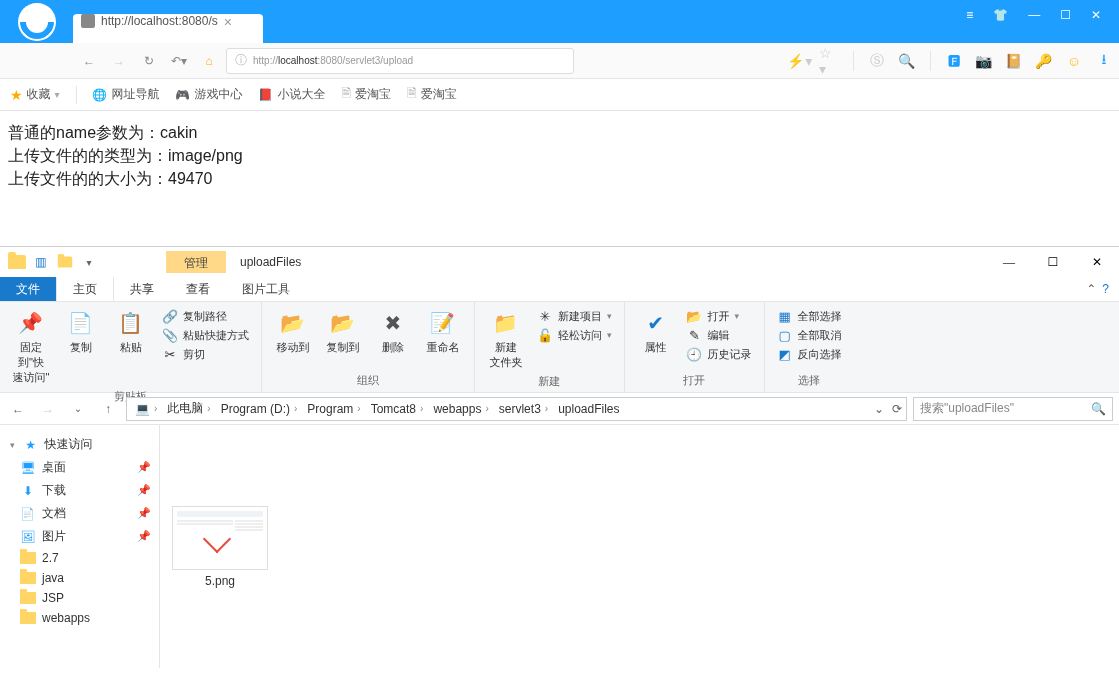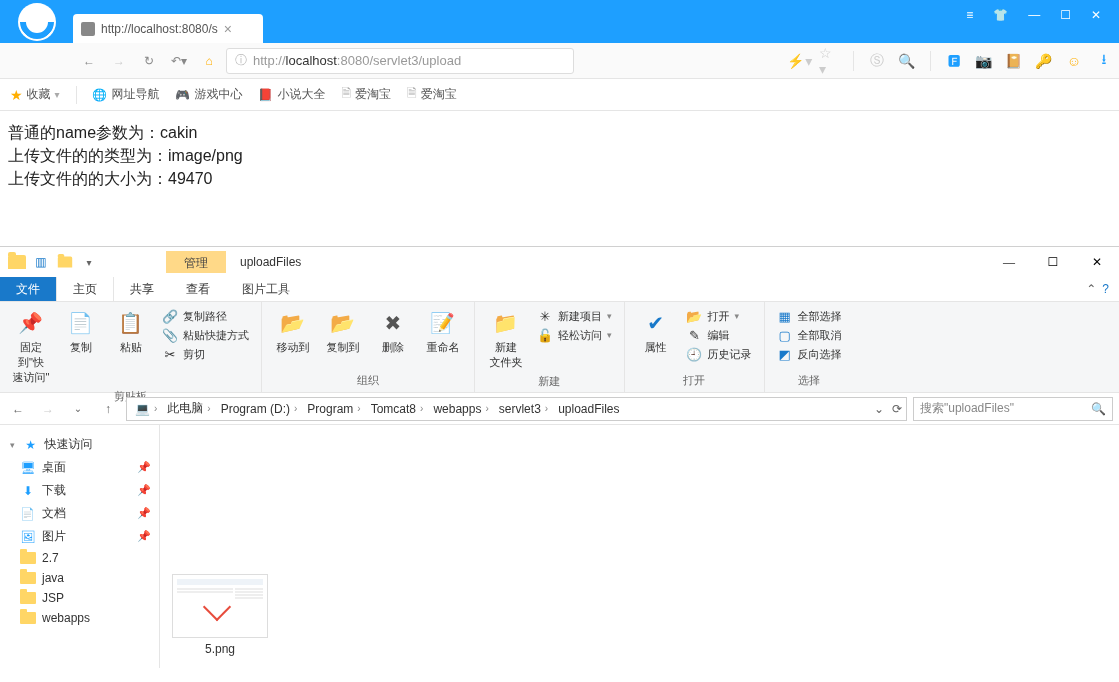--- a/index.html
+++ b/index.html
@@ -4,31 +4,31 @@
 <style>
 * { margin: 0; padding: 0; box-sizing: border-box; font-family: "Microsoft YaHei", "Segoe UI", sans-serif; }
 body { width: 1119px; height: 682px; overflow: hidden; background: #fff; font-size: 12px; }
 
 
 .browser-top { background: #1e9fff; height: 43px; position: relative; display: flex; align-items: flex-end; }
 .logo-area { width: 73px; height: 43px; display:flex; align-items:center; justify-content:center; }
 .logo-circle { width: 38px; height: 38px; border-radius: 50%; background: #fff; display:flex; align-items:center; justify-content:center; position:relative; overflow:hidden;}
 .logo-inner { width: 34px; height: 34px; border-radius:50%; position:relative;}
 .logo-inner::before { content:''; position:absolute; inset:0; border-radius:50%; border: 6px solid #1e9fff; border-top-color: transparent; border-left-color: transparent; transform: rotate(45deg);}
-.tab { background: #fff; height: 29px; border-radius: 4px 4px 0 0; min-width: 190px; display: flex; align-items: center; padding: 0 8px; gap: 6px; position:relative; }
+.tab { background: #fff; height: 29px; border-radius: 4px 4px 0 0; min-width: 190px; display: flex; align-items: flex-start; padding: 0 8px; gap: 6px; position:relative; }
 .tab .favicon { width:14px; height:14px; background:#888; border-radius:2px;}
 .tab-title { color:#555; font-size:12px; max-width:130px; white-space:nowrap; overflow:hidden;}
 .tab-close { color:#999; font-size:14px;}
 .win-controls { position:absolute; right:0; top:0; display:flex; height:30px; align-items:center; gap:20px; padding:0 18px; color:#fff;}
 
 .addr-bar { height: 36px; background: #fafafa; border-bottom: 1px solid #e5e5e5; display:flex; align-items:center; padding: 0 4px 0 76px; gap:4px;}
 .nav-btn { width:26px; height:26px; display:flex; align-items:center; justify-content:center; color:#888; border-radius:3px;}
 .home-btn { color:#ffae00 !important; }
 .url-box { flex:0 0 auto; display:flex; align-items:center; height:26px; border:1px solid #ddd; border-radius:3px; padding:0 8px; gap:6px; background:#fff; min-width:348px;}
-.url-text { font-size:13px; color:#999;}
+.url-text { font-size:10px; color:#999;}
 .url-text .host { color:#333;}
 .addr-right { margin-left:auto; display:flex; align-items:center; gap:8px; color:#999;}
 .search-hint { color:#ccc; font-size:12px; border-left:1px solid #e5e5e5; padding-left:12px; display:flex; align-items:center; gap:6px; width:180px;}
 .icon-btn { width:22px; height:22px; display:flex; align-items:center; justify-content:center; font-size:14px;}
 .sep { width:1px; height:20px; background:#e5e5e5; margin:0 4px;}
 
 .bookmarks { height: 32px; background:#fff; border-bottom:1px solid #e5e5e5; display:flex; align-items:center; padding:0 10px; gap:16px;}
 .bm-item { display:flex; align-items:center; gap:4px; color:#555; font-size:12px; white-space:nowrap;}
 .star { color:#ffae00; font-size:14px;}
 .globe { color:#888;}
@@ -76,21 +76,21 @@
 .exp-main { display:flex; height: 243px;}
 .nav-pane { width:160px; border-right:1px solid #e5e5e5; padding:8px 4px; overflow:hidden;}
 .nav-item { display:flex; align-items:center; gap:6px; padding:3px 4px 3px 16px; font-size:12px; color:#333; white-space:nowrap; position:relative;}
 .nav-item.header { padding-left:6px; font-weight:normal;}
 .nav-item.header::before { content:'▾'; font-size:9px; color:#888; margin-right:2px;}
 .nav-ico { width:16px; height:14px; display:flex; align-items:center; justify-content:center;}
 .pin { margin-left:auto; color:#888; font-size:11px;}
 .fold-y { width:16px; height:12px; background:#ffd666; border-radius:1px; position:relative;}
 .fold-y::before { content:''; position:absolute; left:0; top:-3px; width:7px; height:4px; background:#ffd666; border-radius:1px 1px 0 0;}
 
-.file-area { flex:1; padding:12px; display:flex; align-items:flex-end; gap:16px;}
+.file-area { flex:1; padding:12px; display:flex; align-items:center; gap:16px;}
 .file-item { width:96px; display:flex; flex-direction:column; align-items:center; gap:4px;}
 .thumb { width:96px; height:64px; border:1px solid #ddd; background:#fff; padding:4px; display:flex; flex-direction:column; gap:2px;}
 .thumb-bar { height:6px; background:#eef3f8;}
 .thumb-line { height:2px; background:#eee; margin:1px 0;}
 .thumb-arrow { width:20px; height:20px; border-left:2px solid #e74c3c; border-bottom:2px solid #e74c3c; transform:rotate(-45deg); margin:4px 0 0 30px;}
 .file-name { font-size:12px; color:#333;}
 </style>
 </head>
 <body>
 

